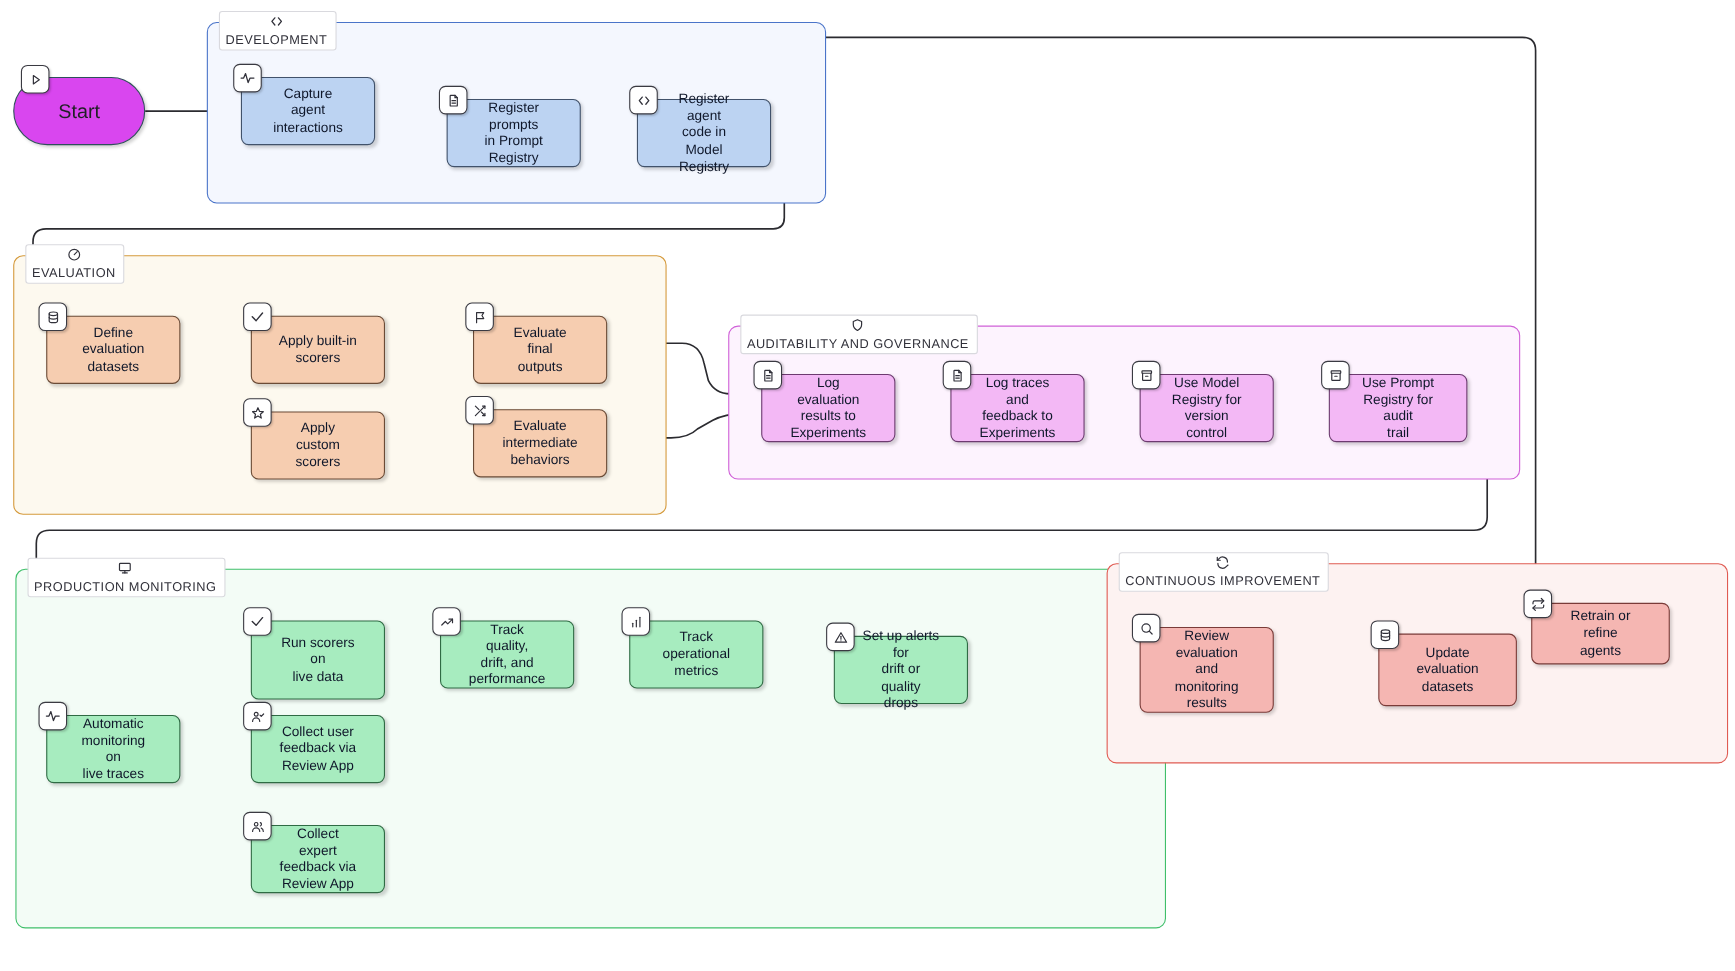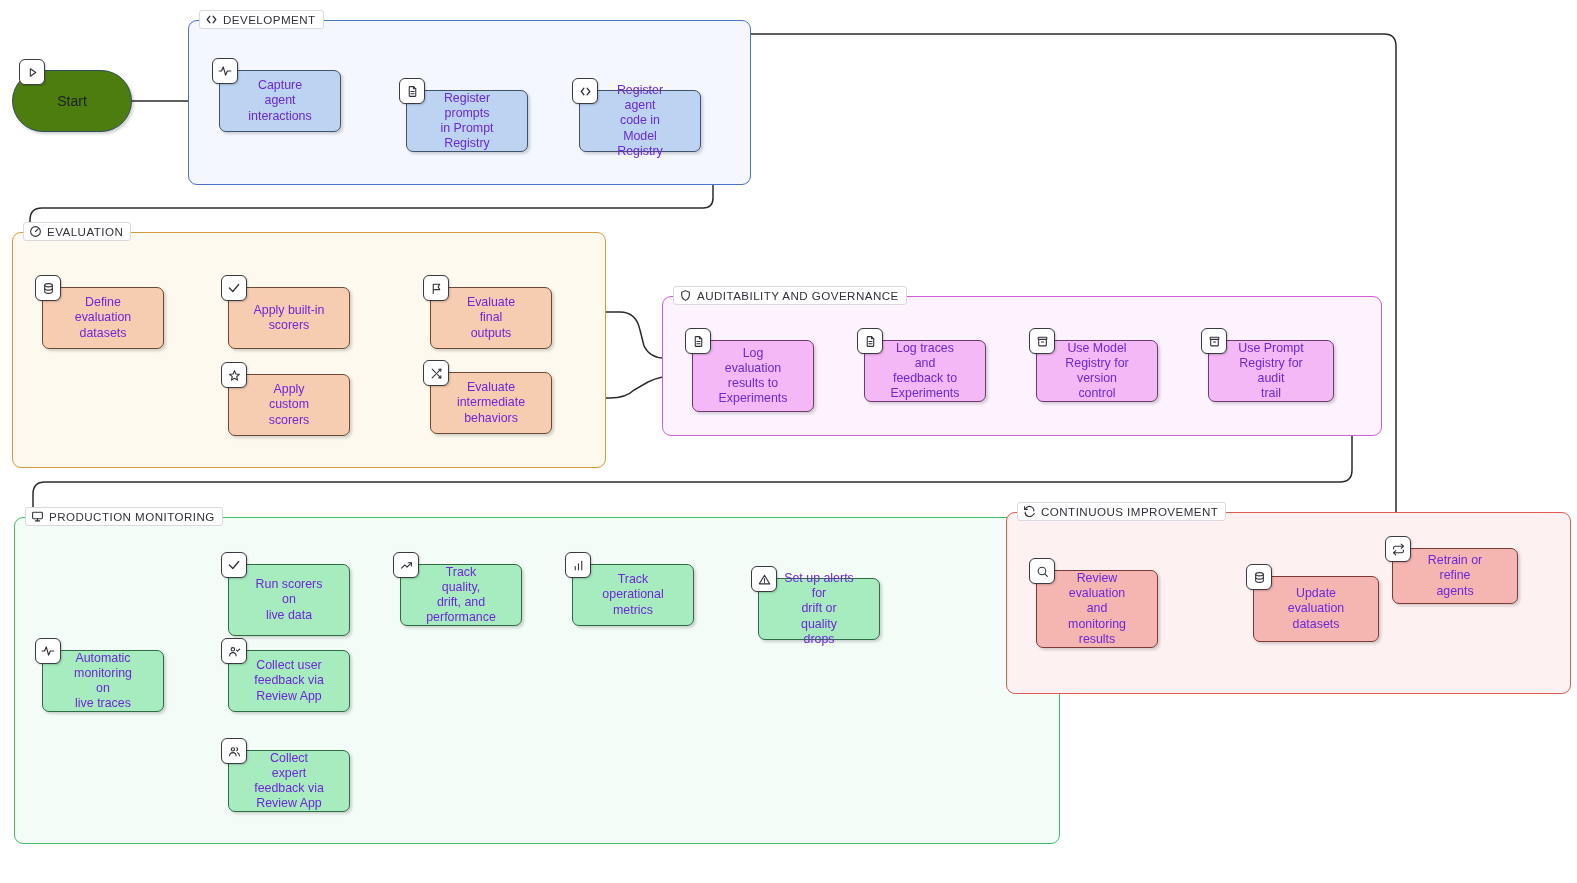--- a/index.html
+++ b/index.html
@@ -38,37 +38,38 @@
     gap:5px;
     padding:2px 7px 2px 5px;
     background:#ffffff;
     border:1px solid #d9d9de;
     border-radius:3px;
     font-size:11.6px;
     letter-spacing:.45px;
     color:#31313a;
     white-space:nowrap;
     line-height:1;
+    flex-direction:column;
   }
   .cluster-label svg{display:block;}
 
   
   .node{
     position:absolute;
     box-sizing:border-box;
     border-width:1.3px;
     border-style:solid;
     border-radius:7px;
     display:flex;
     align-items:center;
     justify-content:center;
     text-align:center;
     font-size:12.4px;
     line-height:1.22;
-    color:#6d28d9;
+    color:#0f172a;
     padding:4px 24px;
     box-shadow:2px 2px 3px rgba(0,0,0,.17);
   }
   .node .label{display:block;white-space:pre-line;}
 
   .node-icon{
     position:absolute;
     top:-13px;
     left:-8px;
     width:24px;
@@ -81,26 +82,26 @@
     justify-content:center;
     box-shadow:1px 1px 2px rgba(0,0,0,.18);
   }
   .node-icon svg{display:block;}
 
   
   .start-node{
     position:absolute;
     box-sizing:border-box;
     border:1.4px solid #2f4f5a;
-    background:#4d7c0f;
+    background:#d946ef;
     border-radius:46px;
     display:flex;
     align-items:center;
     justify-content:center;
-    font-size:14px;
+    font-size:18px;
     color:#1f2024;
     box-shadow:2px 2px 3px rgba(0,0,0,.18);
   }
 </style>
 </head>
 <body>
 
 <div id="stage">
 
   <svg id="edges" viewBox="0 0 1577 883">
@@ -330,21 +331,21 @@
           <polyline points="16 20 20 20 20 16"></polyline>
           <line x1="4" y1="4" x2="10" y2="10"></line>
           <line x1="14" y1="14" x2="20" y2="20"></line>
         </svg>
     </div>
     <span class="label">Evaluate
 intermediate
 behaviors</span>
   </div>
 
-  <div class="node" style="left:692px;top:340px;width:122px;height:72px;background:#f3b8f5;border-color:#6d3a70;">
+  <div class="node" style="left:692px;top:340px;width:122px;height:62px;background:#f3b8f5;border-color:#6d3a70;">
     <div class="node-icon">
       <svg width="13" height="13" viewBox="0 0 24 24" fill="none" stroke="#31313a" stroke-width="2" stroke-linecap="round" stroke-linejoin="round">
           <path d="M14 3H7a1 1 0 00-1 1v16a1 1 0 001 1h10a1 1 0 001-1V7z"></path>
           <polyline points="14 3 14 7 18 7"></polyline>
           <line x1="9" y1="12" x2="15" y2="12"></line>
           <line x1="9" y1="16" x2="15" y2="16"></line>
         </svg>
     </div>
     <span class="label">Log evaluation
 results to

